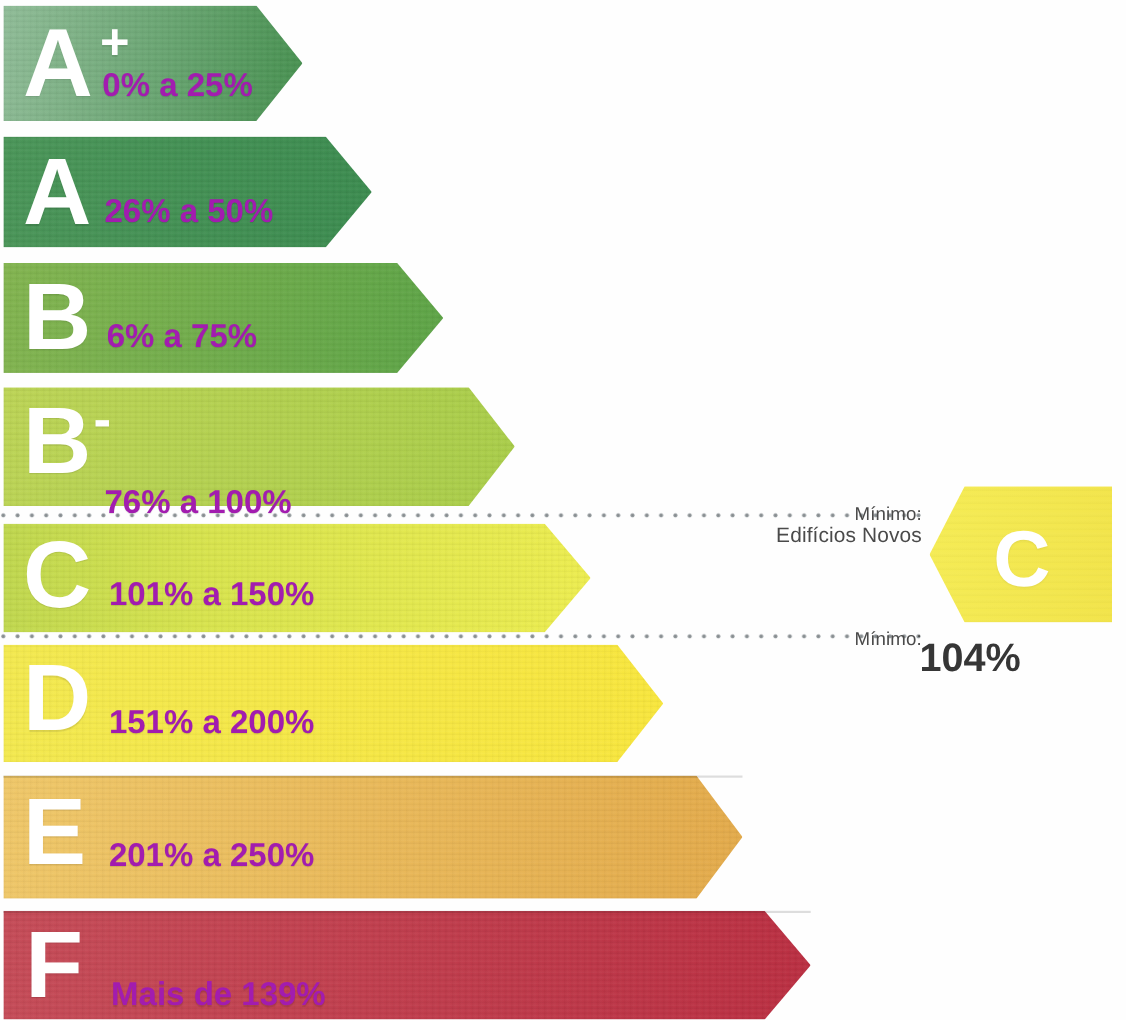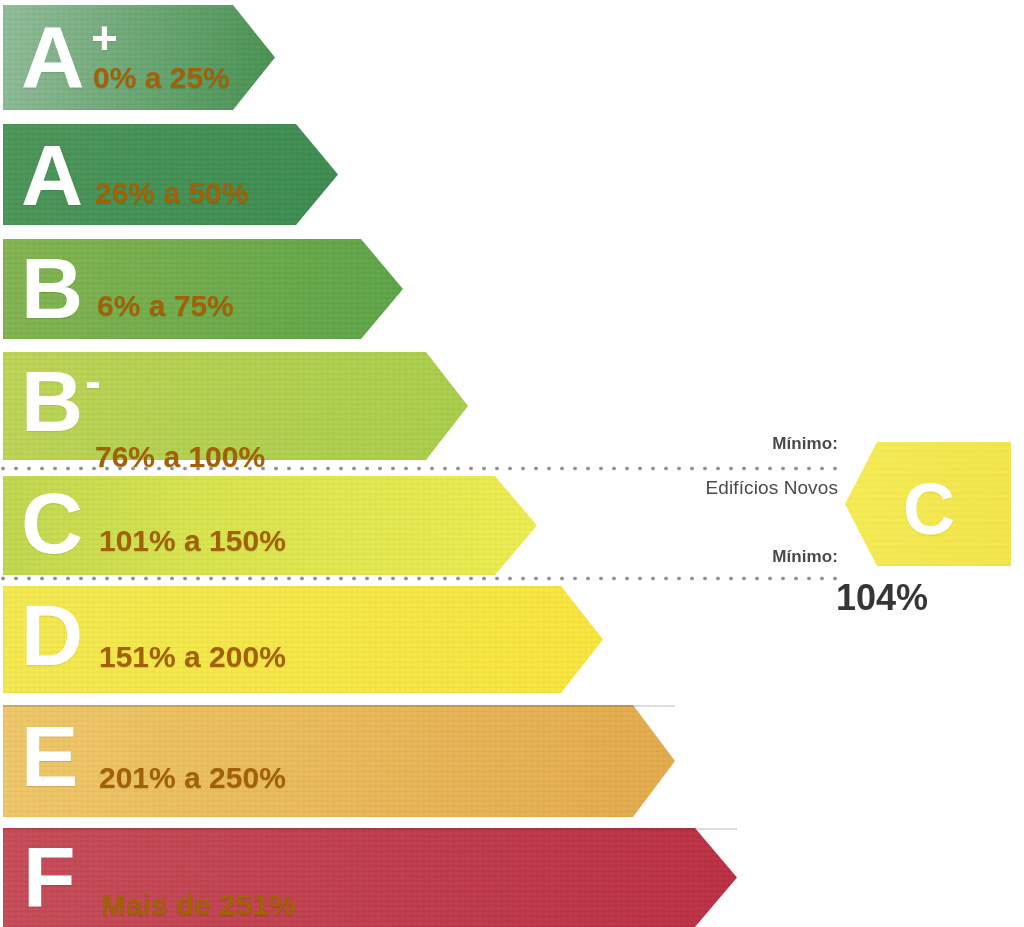--- a/index.html
+++ b/index.html
@@ -58,21 +58,21 @@
   }
   .bar-sup {
     position: absolute;
     color: #ffffff;
     font-weight: bold;
     line-height: 1;
     text-shadow: 0 1px 1px rgba(0,0,0,0.10);
   }
   .bar-range {
     position: absolute;
-    color: #a16207;
+    color: #a21caf;
     font-weight: bold;
     line-height: 1;
     white-space: nowrap;
     text-shadow: 0 1px 1px rgba(0,0,0,0.12);
   }
 
   
   .threshold-line {
     position: absolute;
     height: 5px;
@@ -82,23 +82,24 @@
   }
 
   
   .anno {
     position: absolute;
     text-align: right;
     color: #4a4a4a;
     white-space: nowrap;
   }
   .anno-title {
-    font-weight: bold;
+    font-weight: normal;
     font-size: 17px;
     letter-spacing: 0.1px;
+    margin-top: 24px;
   }
   .anno-sub {
     font-weight: normal;
     font-size: 19px;
     letter-spacing: 0.1px;
   }
 
   
   #result-badge {
     position: absolute;
@@ -185,21 +186,21 @@
     <div class="bar-edge top"></div>
     <span class="bar-letter" style="left:18px; top:8px; font-size:86px;">E</span>
     <span class="bar-range" style="left:96px; top:58px; font-size:30px;">201% a 250%</span>
   </div>
 
   <div class="bar" style="left:3px; top:828px; width:734px; height:99px;">
     <div class="bar-shape" style="background:linear-gradient(100deg,#c54b57 0%,#ba2e41 100%);"></div>
     <div class="bar-texture"></div>
     <div class="bar-edge top"></div>
     <span class="bar-letter" style="left:20px; top:6px; font-size:86px;">F</span>
-    <span class="bar-range" style="left:98px; top:62px; font-size:30px;">Mais de 251%</span>
+    <span class="bar-range" style="left:98px; top:62px; font-size:30px;">Mais de 139%</span>
   </div>
 
   <div class="anno anno-title" style="right:186px; top:434px;">Mínimo:</div>
   <div class="anno anno-sub" style="right:186px; top:477px;">Edifícios Novos</div>
 
   <div class="anno anno-title" style="right:186px; top:547px;">Mínimo:</div>
 
   <div id="result-badge" style="left:845px; top:442px; width:166px; height:124px; background:linear-gradient(100deg,#f5ec55 0%,#f2e44a 100%);">
     <div class="badge-texture"></div>
   </div>

